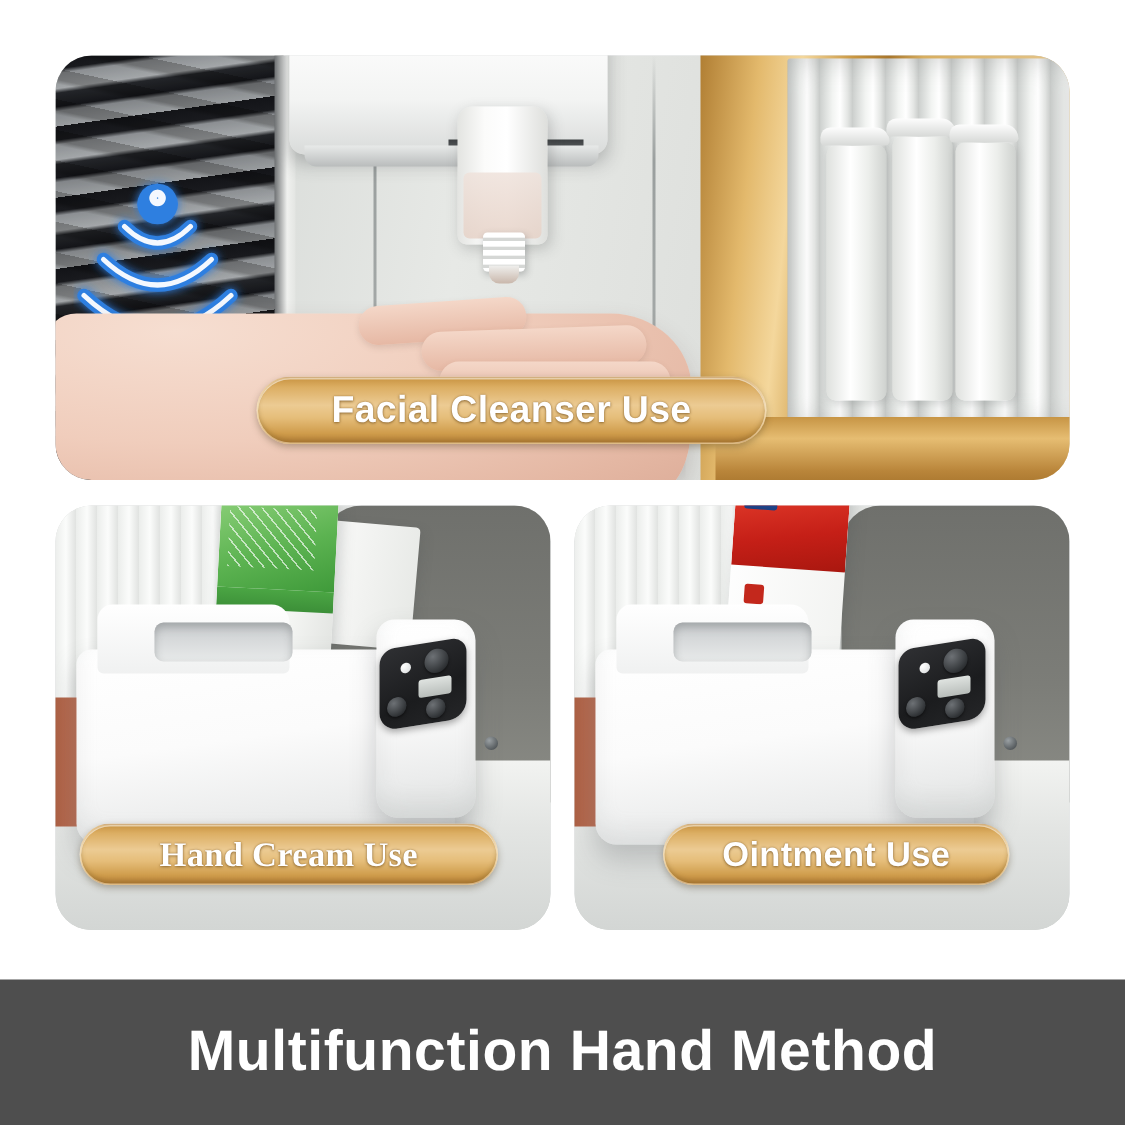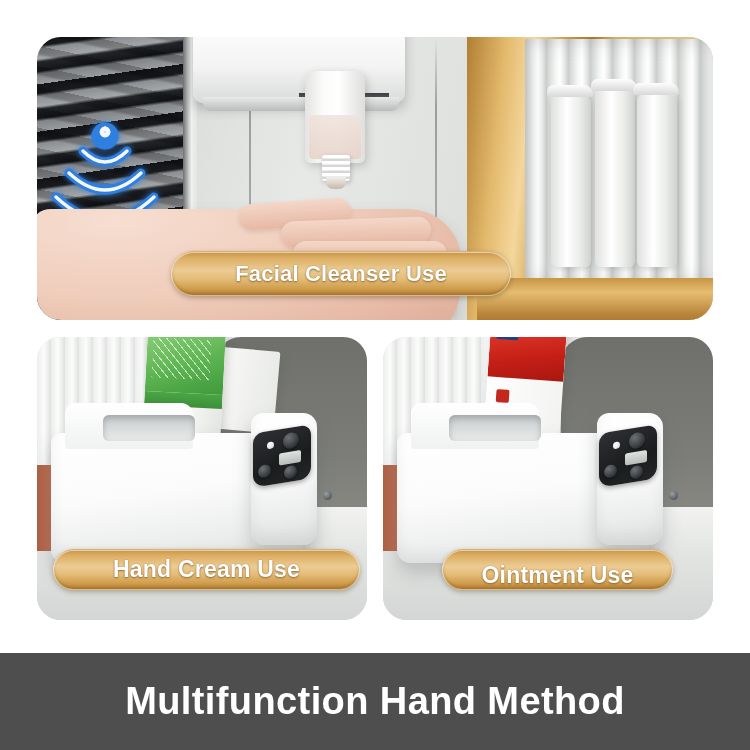--- a/index.html
+++ b/index.html
@@ -292,24 +292,24 @@
   .pill span{
     color:#ffffff;
     font-weight:bold;
     letter-spacing:.2px;
     white-space:nowrap;
     text-shadow:
       0 1px 2px rgba(120,85,35,.75),
       0 0 1px rgba(150,105,45,.8);
   }
   #pill-facial{ left:171px; top:251px; width:340px; height:45px; }
-  #pill-facial span{ font-size:22px; }
-  #pill-handcream{ left:53px; top:549px; width:307px; height:41px; }
+  #pill-facial span{ font-size:25px; }
+  #pill-handcream{ left:53px; top:549px; width:279px; height:41px;font-family:Liberation Serif, serif; }
   #pill-handcream span{ font-size:23px; }
-  #pill-ointment{ left:442px; top:549px; width:231px; height:41px;align-items:flex-end; }
+  #pill-ointment{ left:442px; top:549px; width:231px; height:41px; }
   #pill-ointment span{ font-size:23px; }
 
   
   #banner{
     position:absolute; left:0; top:653px; width:750px; height:97px;
     background:#4e4e4e;
     display:flex; align-items:center; justify-content:center;
   }
   #banner span{
     color:#ffffff;

